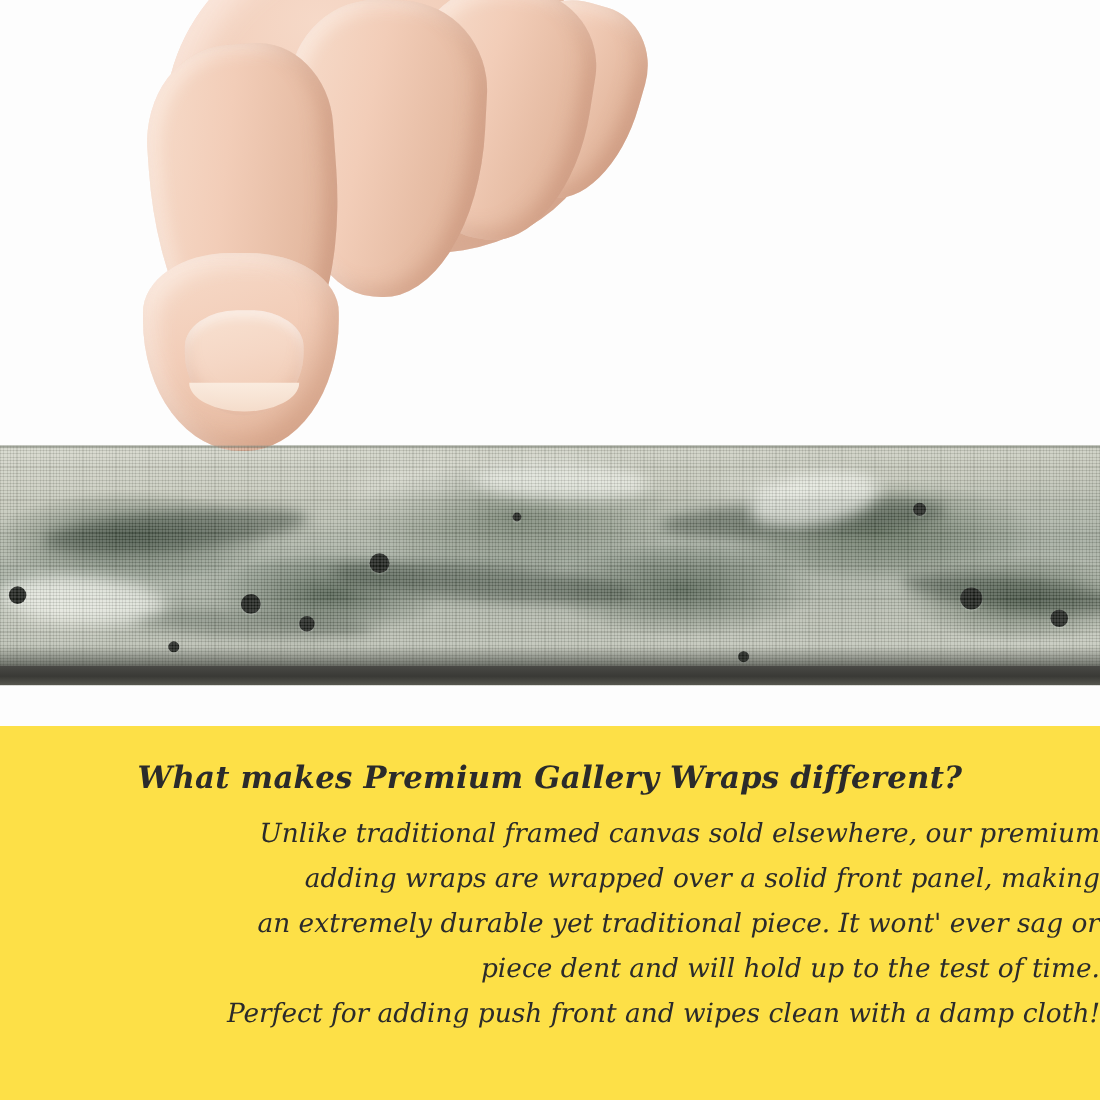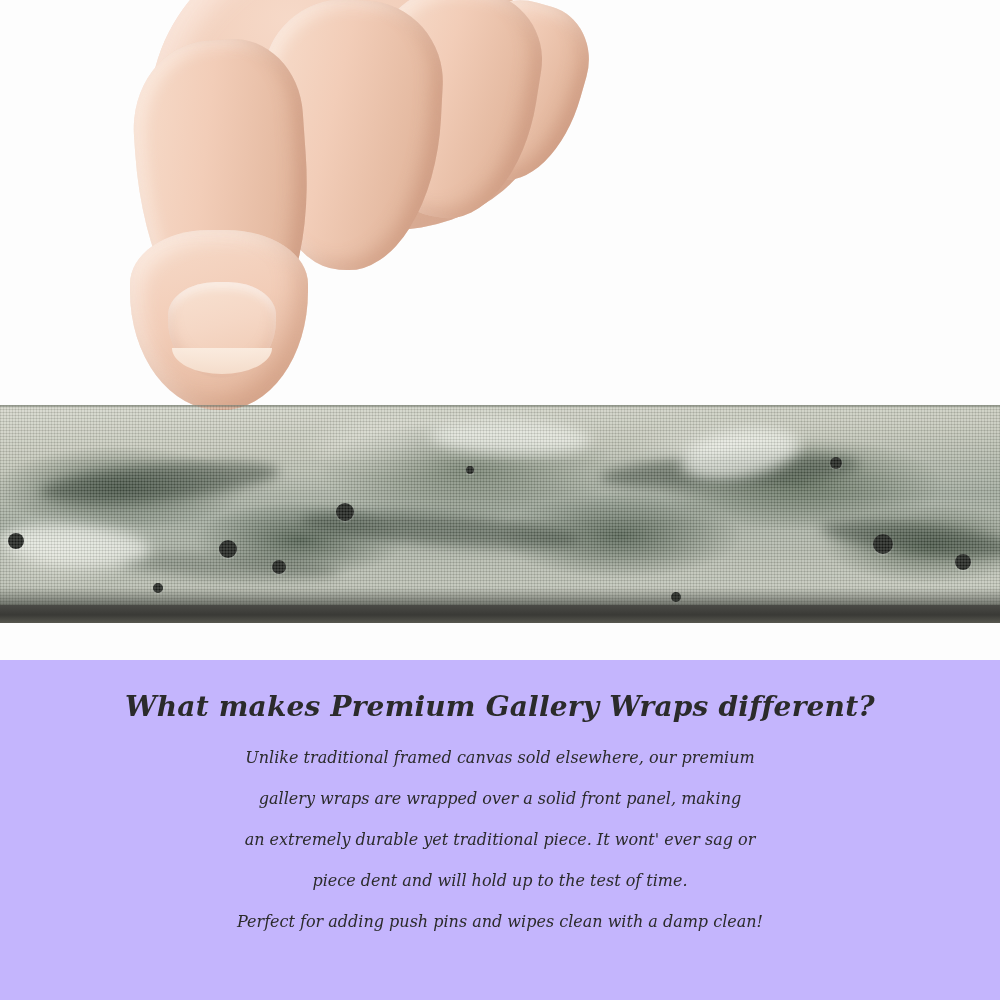--- a/index.html
+++ b/index.html
@@ -10,21 +10,21 @@
   body {
     width: 1000px;
     height: 1000px;
     font-family: "DejaVu Sans", sans-serif;
     overflow: hidden;
   }
   .page {
     position: relative;
     width: 1000px;
     height: 1000px;
-    background: #c4b5fd;
+    background: #fde047;
     overflow: hidden;
   }
 
   
   .photo {
     position: absolute;
     left: 0;
     top: 0;
     width: 1000px;
     height: 660px;
@@ -219,23 +219,24 @@
     font-family: "DejaVu Serif", serif;
     font-style: italic;
   }
   .caption-title {
     font-size: 28px;
     font-weight: 700;
     letter-spacing: .2px;
     margin-bottom: 14px;
   }
   .caption-line {
-    font-size: 16px;
+    font-size: 24px;
     line-height: 41px;
     font-weight: 400;
+    text-align: right;
   }
 </style>
 </head>
 <body>
 
 <div class="page">
 
   <div class="photo">
 
     <div class="hand">
@@ -279,19 +280,19 @@
         </div>
       <div class="strip-top-line"></div>
       <div class="strip-bottom-shadow"></div>
       <div class="strip-edge"></div>
     </div>
   </div>
 
   <div class="caption">
     <div class="caption-title">What makes Premium Gallery Wraps different?</div>
     <div class="caption-line">Unlike traditional framed canvas sold elsewhere, our premium</div>
-    <div class="caption-line">gallery wraps are wrapped over a solid front panel, making</div>
+    <div class="caption-line">adding wraps are wrapped over a solid front panel, making</div>
     <div class="caption-line">an extremely durable yet traditional piece. It wont' ever sag or</div>
     <div class="caption-line">piece dent and will hold up to the test of time.</div>
-    <div class="caption-line">Perfect for adding push pins and wipes clean with a damp clean!</div>
+    <div class="caption-line">Perfect for adding push front and wipes clean with a damp cloth!</div>
   </div>
 
 </div>
 
 </body></html>

